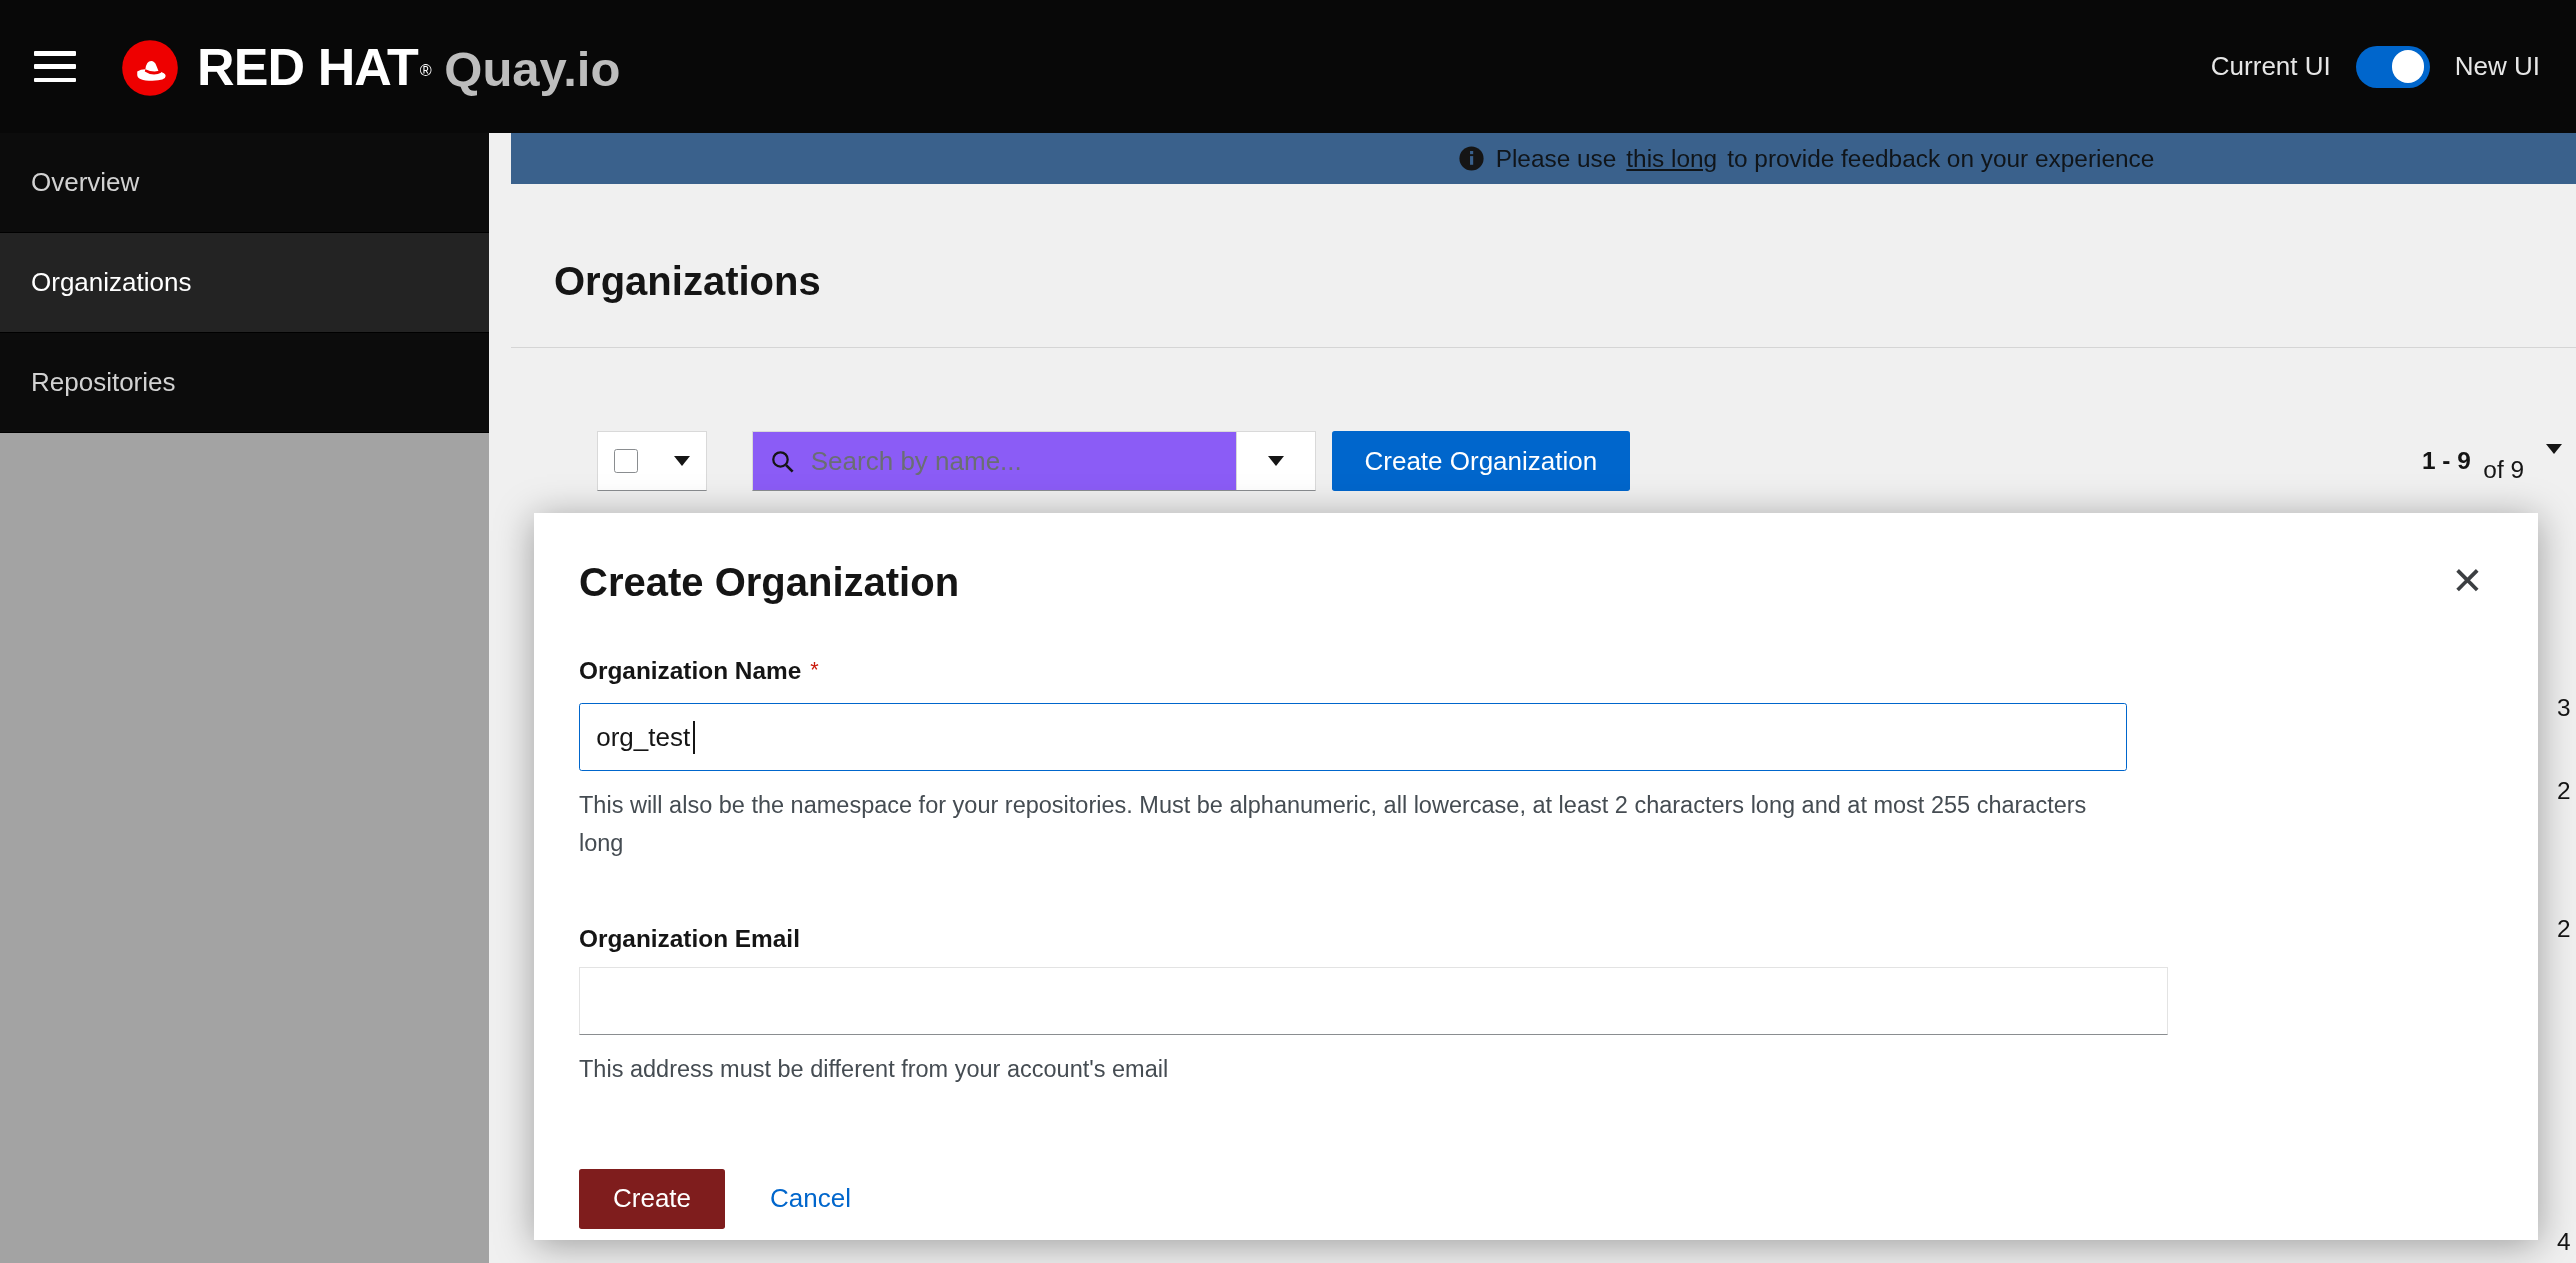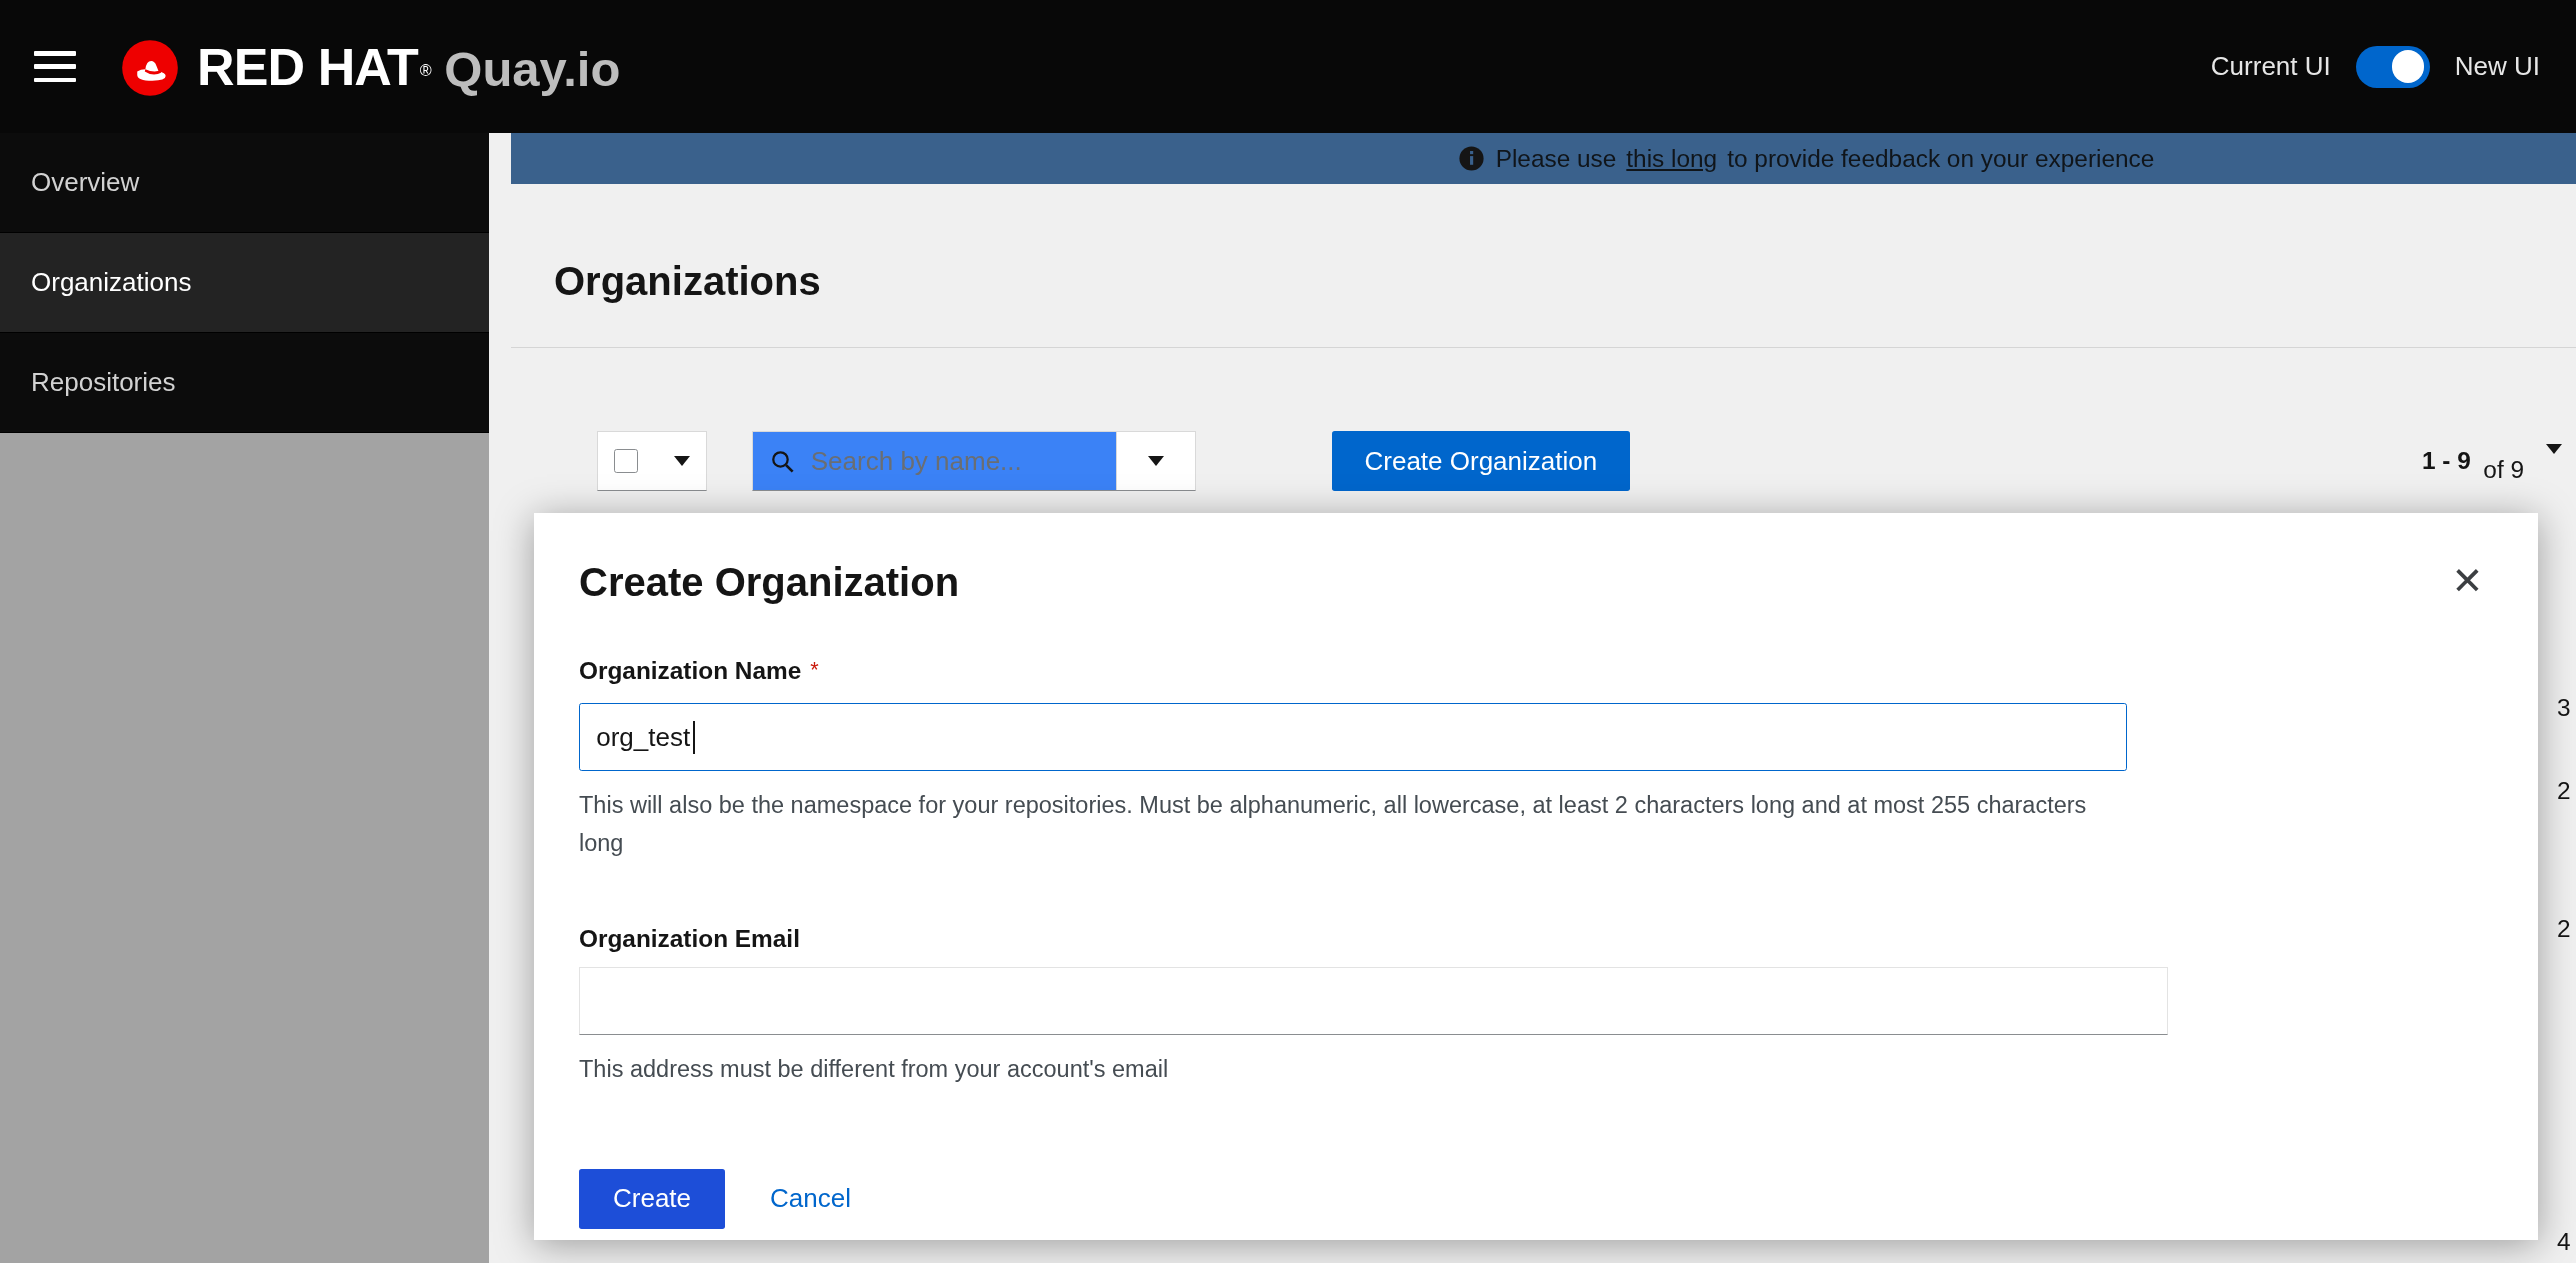--- a/index.html
+++ b/index.html
@@ -36,21 +36,21 @@
   .banner { height:51px; background:#3a618c; display:flex; align-items:center; justify-content:center; padding-left:524px; gap:10px; font-size:24.4px; color:#10151a; }
   .banner a { color:#10151a; text-decoration:underline; cursor:pointer; }
   .info-icon { width:29px; height:29px; flex:0 0 auto; }
   .title-section { height:164px; border-bottom:0.9px solid #d5d5d5; display:flex; align-items:center; padding-left:43px; padding-top:32.5px; }
   .page-title { font-size:40px; font-weight:700; margin:0; color:#151515; }
 
   .toolbar { position:absolute; top:298px; left:0; width:2065px; height:60px; }
   .caret { width:0; height:0; border-left:8.1px solid transparent; border-right:8.1px solid transparent; border-top:10px solid #151515; }
   .bulk-select { position:absolute; left:86px; top:0; width:110px; height:60px; background:#ffffff; border:0.9px solid #d9d9d9; border-bottom-color:#8a8d90; display:flex; align-items:center; justify-content:space-between; padding:0 16.2px; cursor:pointer; }
   .checkbox { width:23.5px; height:23.5px; border:1.8px solid #8a8d90; border-radius:2.7px; background:#ffffff; cursor:pointer; }
-  .search-group { position:absolute; left:241px; top:0; width:444px; height:60px; background:#3b82f6; border:0.9px solid #d9d9d9; border-bottom-color:#8a8d90; display:flex; align-items:center; }
+  .search-group { position:absolute; left:241px; top:0; width:564px; height:60px; background:#8b5cf6; border:0.9px solid #d9d9d9; border-bottom-color:#8a8d90; display:flex; align-items:center; }
   .search-icon { margin:0 12.6px 0 16.2px; flex:0 0 auto; }
   .search-input { flex:1; min-width:0; border:none; outline:none; background:transparent; font-family:inherit; font-size:26px; color:#151515; }
   .search-input::placeholder { color:#6a6e73; opacity:1; }
   .search-dropdown { width:79px; height:100%; border:none; border-left:0.9px solid #d9d9d9; background:#ffffff; display:flex; align-items:center; justify-content:center; cursor:pointer; }
   .create-button { position:absolute; left:821px; top:0; height:60px; padding:0 32.5px; background:#0066cc; color:#ffffff; font-family:inherit; font-size:26px; border:none; border-radius:2.7px; display:flex; align-items:center; cursor:pointer; }
   .pagination { position:absolute; right:14.4px; top:0; height:60px; display:flex; align-items:center; gap:12.6px; font-size:24.4px; color:#151515; }
   .pg-range { font-weight:700; }
   .pg-of { font-weight:400;margin-top:18px; }
   .pg-toggle { background:none; border:none; padding:0 0 0 9px; cursor:pointer; }
 
@@ -61,21 +61,21 @@
   .form-group { width:1548px; margin-top:52px; }
   .form-group.email { margin-top:63px; }
   .field-label { font-size:24.4px; font-weight:700; color:#151515; }
   .required { color:#c9190b; margin-left:9px; font-size:21.7px; vertical-align:top; }
   .text-input { margin-top:18px; height:68px; background:#ffffff; display:flex; align-items:center; padding:0 16.2px; font-size:26px; color:#151515; cursor:text; }
   .input-name { border:1.8px solid #0066cc; border-radius:2.7px; }
   .text-caret { width:1.8px; height:32.5px; background:#151515; margin-left:2.7px; }
   .input-email { width:1589px; margin-top:14.4px; border:0.9px solid #e3e3e3; border-bottom:0.9px solid #8a8d90; }
   .helper { margin-top:14.4px; font-size:23.5px; line-height:38px; color:#454c52; }
   .actions { margin-top:81px; display:flex; align-items:center; gap:45px; }
-  .btn-create { height:60px; padding:0 34px; background:#1d4ed8; color:#ffffff; font-family:inherit; font-size:26px; border:none; border-radius:2.7px; cursor:pointer; }
+  .btn-create { height:60px; padding:0 34px; background:#7f1d1d; color:#ffffff; font-family:inherit; font-size:26px; border:none; border-radius:2.7px; cursor:pointer; }
   .link-cancel { color:#0066cc; font-size:26px; text-decoration:none; cursor:pointer; }
 
   
   .fragment { position:absolute; left:2557px; font-size:24.4px; color:#151515; z-index:10; }
   .fragment.f1 { top:694px; }
   .fragment.f2 { top:777px; }
   .fragment.f3 { top:915px; }
   .fragment.f4 { top:1228px; }
 </style>
 </head>

